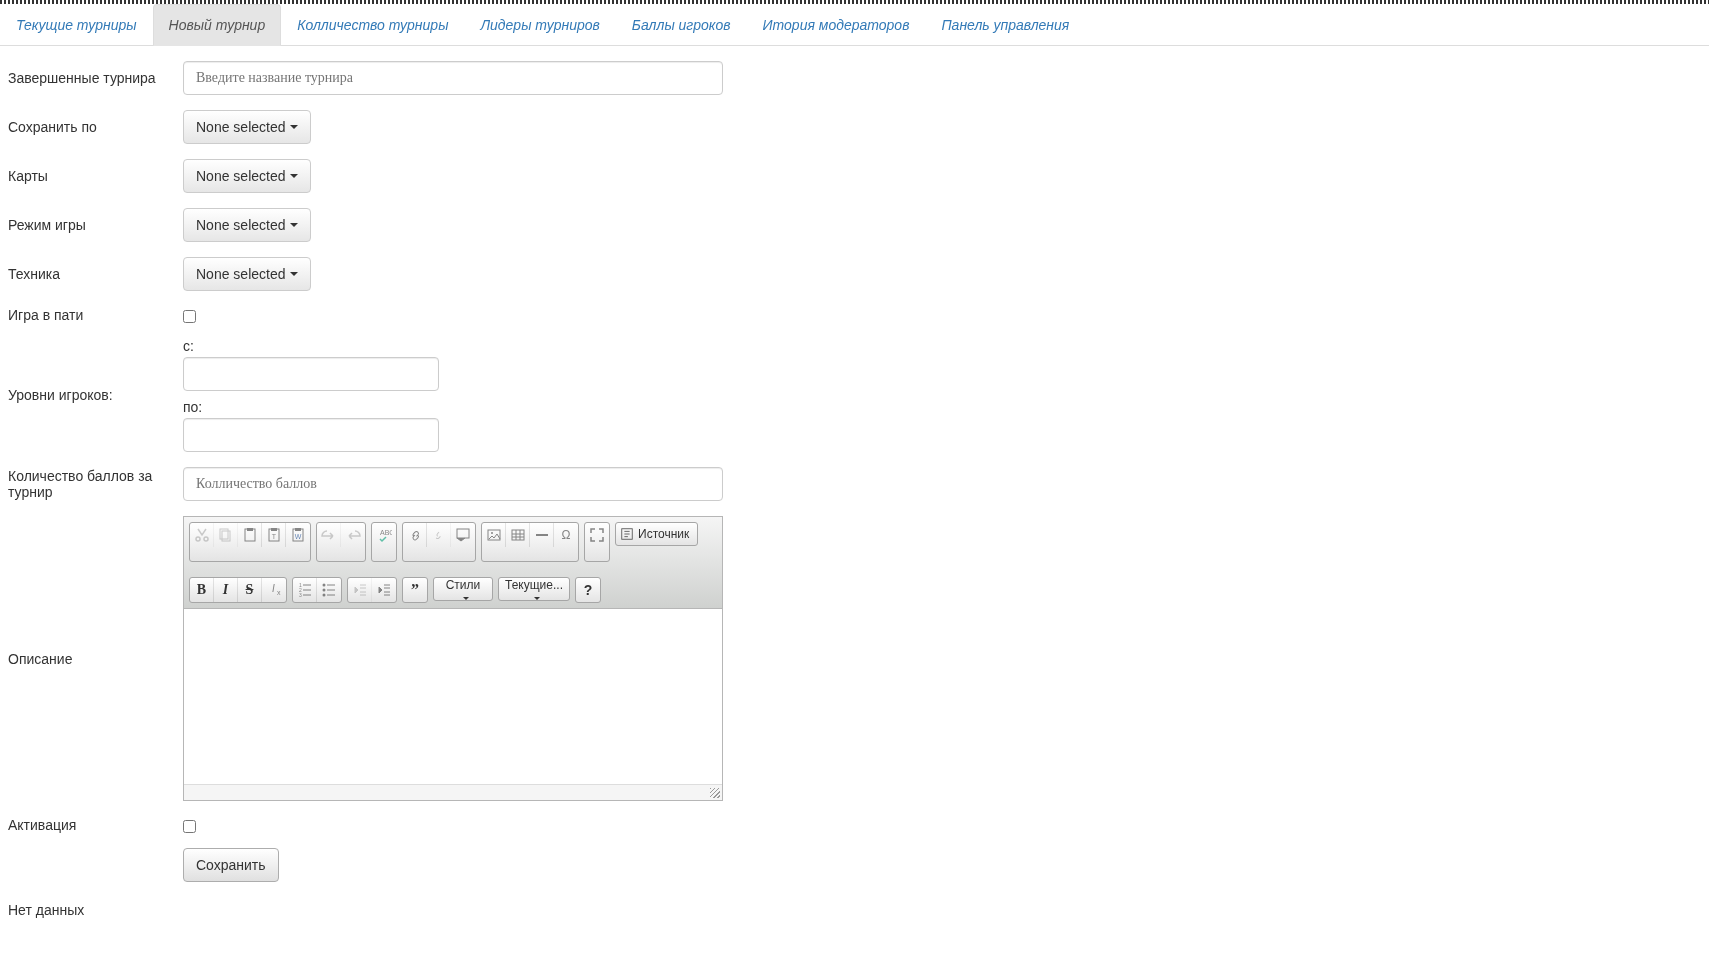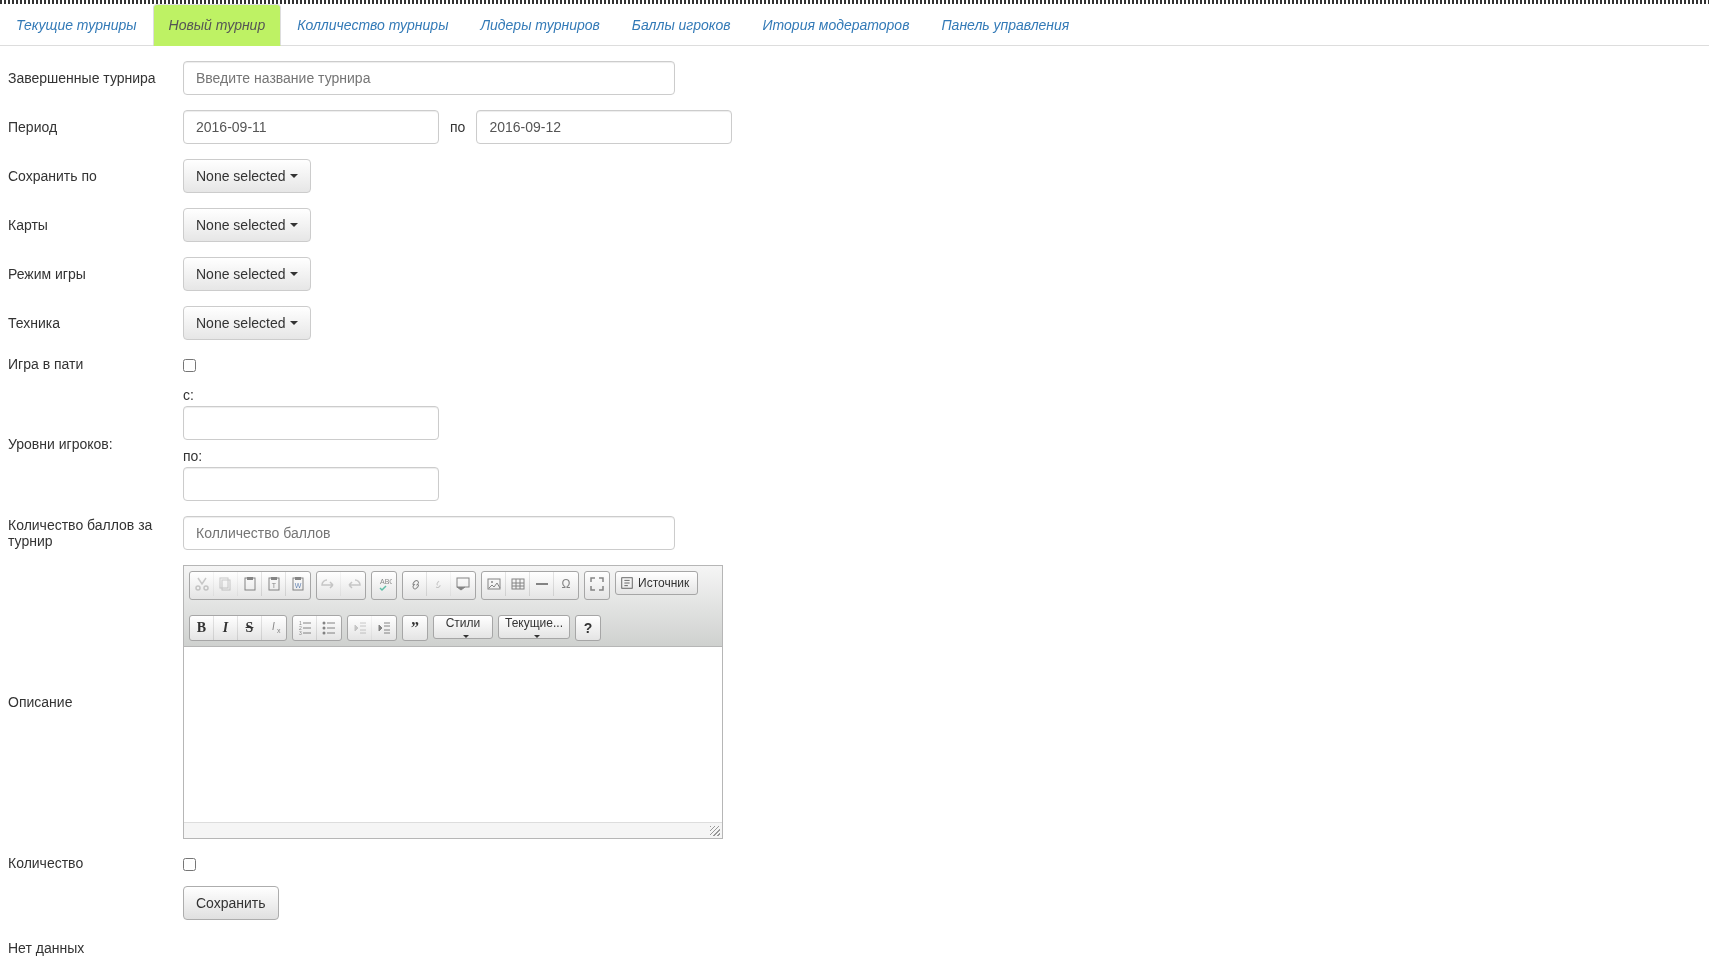--- a/index.html
+++ b/index.html
@@ -33,21 +33,21 @@
       padding: 10px 15px;
       color: #337ab7;
       text-decoration: none;
       border: 1px solid transparent;
       border-radius: 4px 4px 0 0;
       cursor: pointer;
       line-height: 1.42857143;
     }
     .nav-tabs li.active a {
       color: #555;
-      background: #bef264;
+      background: #e5e5e5;
       border: 1px solid #ddd;
       border-bottom-color: transparent;
       cursor: default;
     }
     .form-container {
       padding: 15px 8px 12px;
     }
     .form-group {
       display: flex;
       align-items: center;
@@ -71,21 +71,22 @@
       padding: 6px 12px;
       font-size: 14px;
       line-height: 1.42857143;
       color: #555;
       background: #fff;
       border: 1px solid #ccc;
       border-radius: 4px;
       box-shadow: inset 0 1px 1px rgba(0,0,0,.075);
     }
     .input-wide {
-      width: 492px;
+      width: 540px;
+      font-family: Liberation Serif, serif;
     }
     .input-med {
       width: 256px;
     }
     .period-row {
       display: flex;
       align-items: center;
       gap: 0;
     }
     .period-row .po-label {
@@ -202,21 +203,21 @@
     .tb-source {
       display: flex;
       align-items: center;
       height: 24px;
       border: 1px solid #a6a6a6;
       border-radius: 3px;
       background: linear-gradient(#fff, #e4e4e4);
       padding: 0 8px 0 4px;
       font-size: 12px;
       cursor: pointer;
-      margin-bottom: 10px;
+      margin-bottom: 21px;
       gap: 4px;
       color: #333;
     }
     .editor-content {
       height: 175px;
       background: #fff;
       width: 100%;
     }
     .editor-resize {
       height: 16px;
@@ -290,28 +291,20 @@
     </li>
 </ul>
 
 <div class="form-container">
 
   <div class="form-group">
     <label class="form-label">Завершенные турнира</label>
     <input type="text" class="form-control input-wide" placeholder="Введите название турнира" style="">
   </div>
 
-  <div class="form-group">
-    <label class="form-label">Период</label>
-    <div class="period-row">
-      <input type="text" class="form-control input-med" value="2016-09-11" style="">
-      <span class="po-label">по</span>
-      <input type="text" class="form-control input-med" value="2016-09-12" style="">
-    </div>
-  </div>
 
   <div class="form-group">
     <label class="form-label">Сохранить по</label>
     <button class="btn-default">
       <span>None selected</span>
       <span class="caret"></span>
     </button>
   </div>
 
   <div class="form-group">
@@ -542,21 +535,21 @@
         </div>
       </div>
       <div class="editor-content" contenteditable="true" style=""></div>
       <div class="editor-resize">
         <div class="resize-handle"></div>
       </div>
     </div>
   </div>
 
   <div class="form-group align-top">
-    <label class="form-label">Количество</label>
+    <label class="form-label">Активация</label>
     <input type="checkbox" style="">
   </div>
 
   <div class="form-group">
     <label class="form-label"></label>
     <button class="save-btn">Сохранить</button>
   </div>
 
   <div class="footer-text">Нет данных</div>
 

